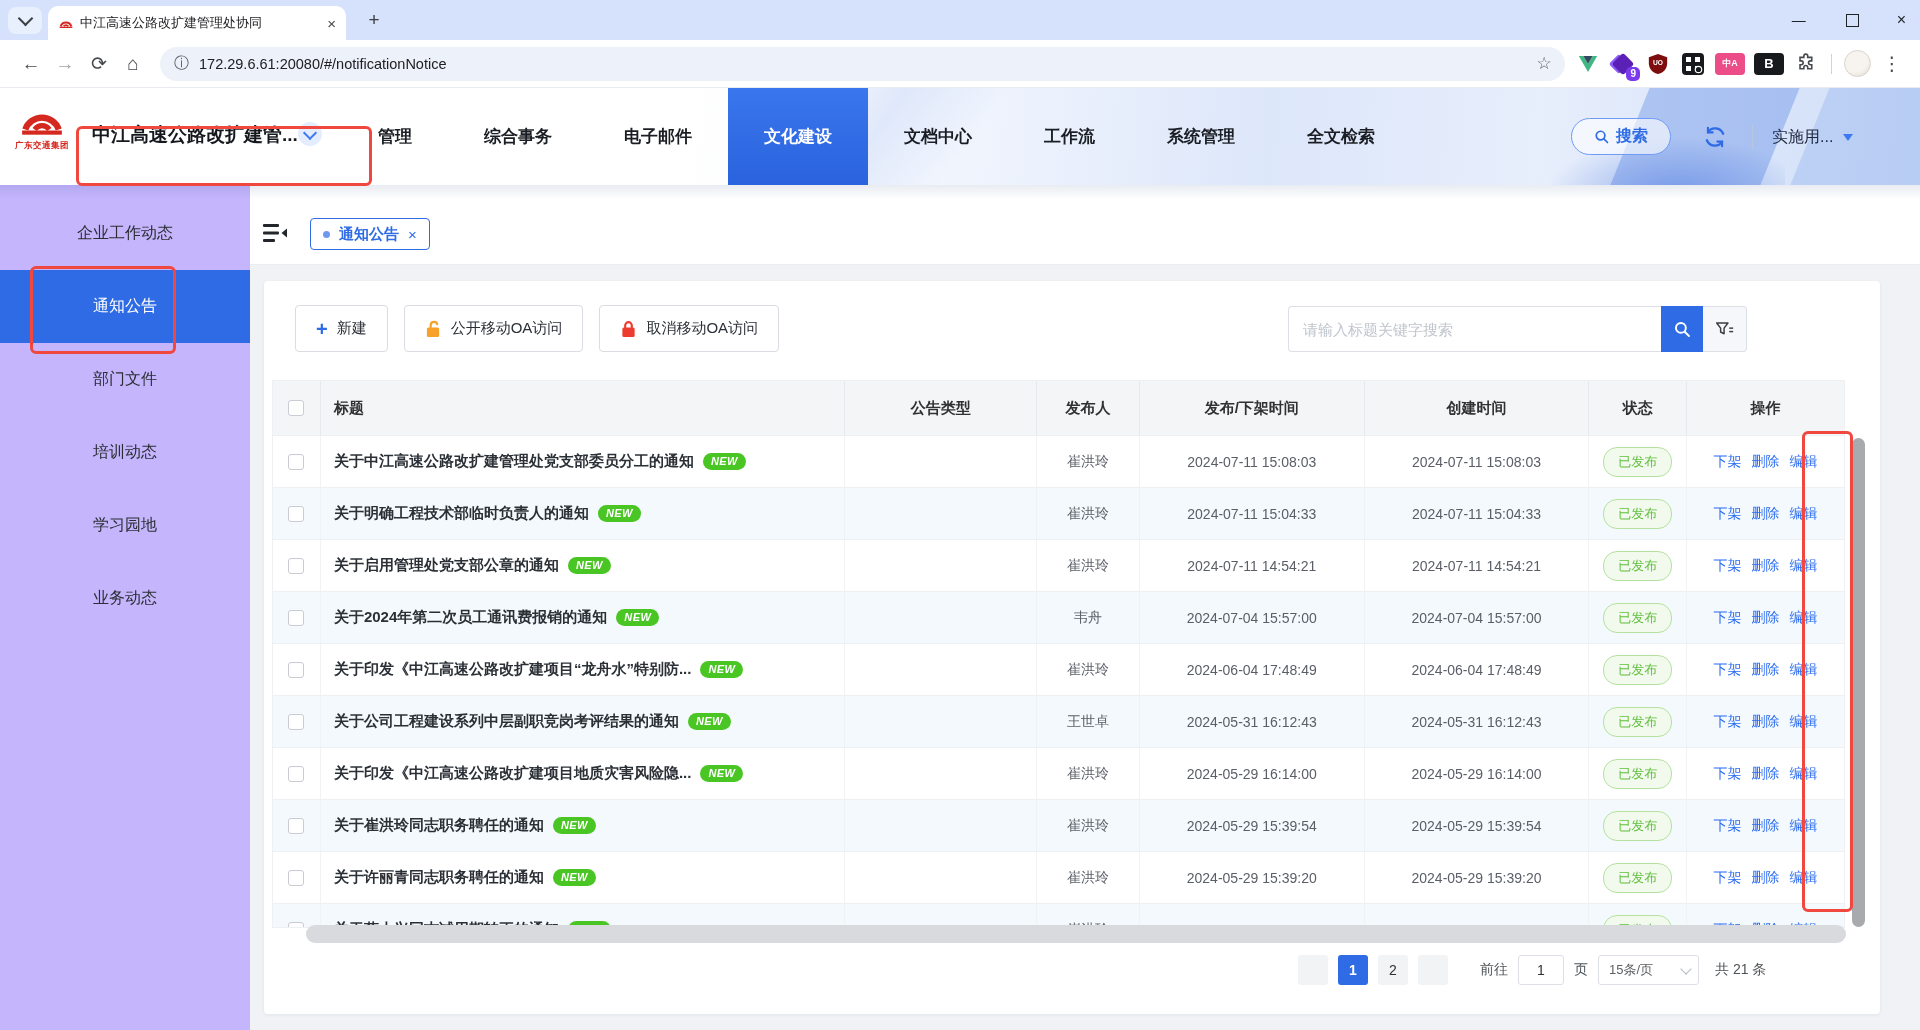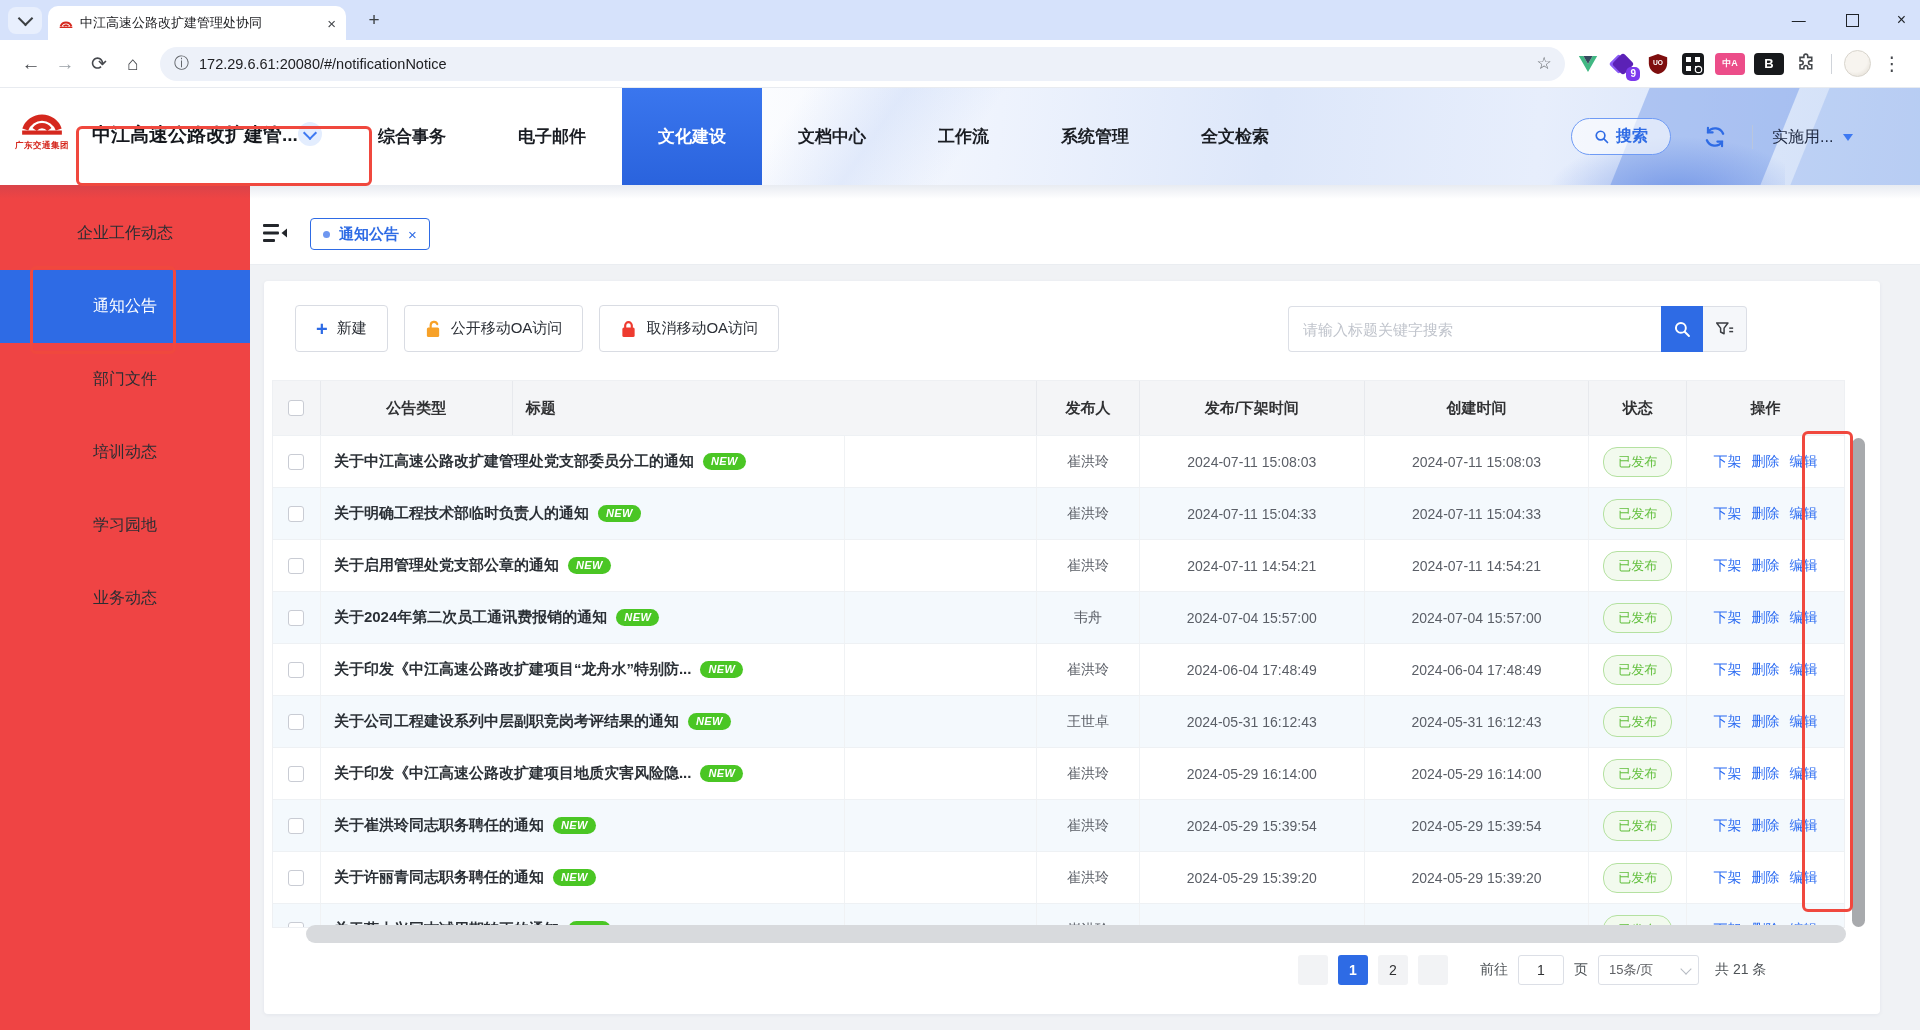--- a/index.html
+++ b/index.html
@@ -58,21 +58,21 @@
   .mnav-item.active{background:linear-gradient(180deg,#3a76ee,#2a63dd);color:#fff;}
   .hsearch{position:absolute;left:1571px;top:30px;width:100px;height:37px;border:1.5px solid #6f9bf5;border-radius:19px;
     background:rgba(255,255,255,.6);display:flex;align-items:center;justify-content:center;gap:7px;color:#2e6be5;
     font-size:16px;font-weight:bold;box-sizing:border-box;}
   .hrefresh{position:absolute;left:1702px;top:36px;width:26px;height:26px;}
   .hsep{position:absolute;left:1752px;top:37px;width:1px;height:24px;background:#b9c6dd;}
   .huser{position:absolute;left:1772px;top:39px;display:flex;align-items:center;gap:10px;font-size:16px;color:#1d2740;}
   .caret-tri{width:0;height:0;border-left:5px solid transparent;border-right:5px solid transparent;border-top:7px solid #3d79f2;}
   .page-shadow{position:absolute;left:0;top:185px;right:0;height:14px;background:linear-gradient(rgba(30,60,120,.10),transparent);z-index:6;pointer-events:none;}
   
-  .sidebar{position:absolute;left:0;top:185px;width:250px;bottom:0;background:#ef4444;z-index:5;padding-top:12px;box-sizing:border-box;}
+  .sidebar{position:absolute;left:0;top:185px;width:250px;bottom:0;background:#c4b5fd;z-index:5;padding-top:12px;box-sizing:border-box;}
   .side-item{height:73px;display:flex;align-items:center;justify-content:center;font-size:16px;color:#2b2e33;cursor:default;}
   .side-item.active{background:#2e6be5;color:#fff;}
   
   .main{position:absolute;left:250px;top:185px;right:0;bottom:0;background:#f0f2f5;}
   .tabbar{position:absolute;left:0;top:0;right:0;height:80px;background:#fff;border-bottom:1px solid #eaedf1;box-sizing:border-box;}
   .collapse{position:absolute;left:12px;top:37px;width:26px;height:22px;}
   .chip{position:absolute;left:60px;top:33px;height:32px;border:1px solid #2e6be5;border-radius:4px;background:#fff;
     display:flex;align-items:center;gap:9px;padding:0 12px;box-sizing:border-box;color:#2e6be5;font-size:15px;font-weight:bold;}
   .chip-dot{width:7px;height:7px;border-radius:50%;background:#6e97f0;}
   .chip-close{font-size:15px;font-weight:normal;}
@@ -223,20 +223,21 @@
       </svg>
       <div class="logo-caption">广东交通集团</div>
     </div>
     <div class="orgsel">
       <span class="orgsel-text">中江高速公路改扩建管...</span>
       <span class="orgsel-caret">
           <span class="chev"></span>
         </span>
     </div>
     <div class="mainnav" id="mainnav">
+        <div class="mnav-item">管理</div>
         <div class="mnav-item">综合事务</div>
         <div class="mnav-item">电子邮件</div>
         <div class="mnav-item active">文化建设</div>
         <div class="mnav-item">文档中心</div>
         <div class="mnav-item">工作流</div>
         <div class="mnav-item">系统管理</div>
         <div class="mnav-item">全文检索</div>
       </div>
     <div class="hsearch">
       <svg width="15" height="15" viewBox="0 0 16 16">
@@ -325,22 +326,22 @@
               <line x1="16.5" y1="13" x2="21" y2="13"></line>
           </svg>
         </div>
       </div>
 
       <div class="tbl">
         <div class="thead" id="thead">
             <div class="th c-sel">
               <span class="cbox"></span>
             </div>
+            <div class="th c-title">标题</div>
             <div class="th c-type">公告类型</div>
-            <div class="th c-title">标题</div>
             <div class="th c-pub">发布人</div>
             <div class="th c-time1">发布/下架时间</div>
             <div class="th c-time2">创建时间</div>
             <div class="th c-status">状态</div>
             <div class="th c-ops">操作</div>
           </div>
         <div class="tbody" id="tbody">
             <div class="trow">
               <div class="td c-sel">
                 <span class="cbox"></span>

